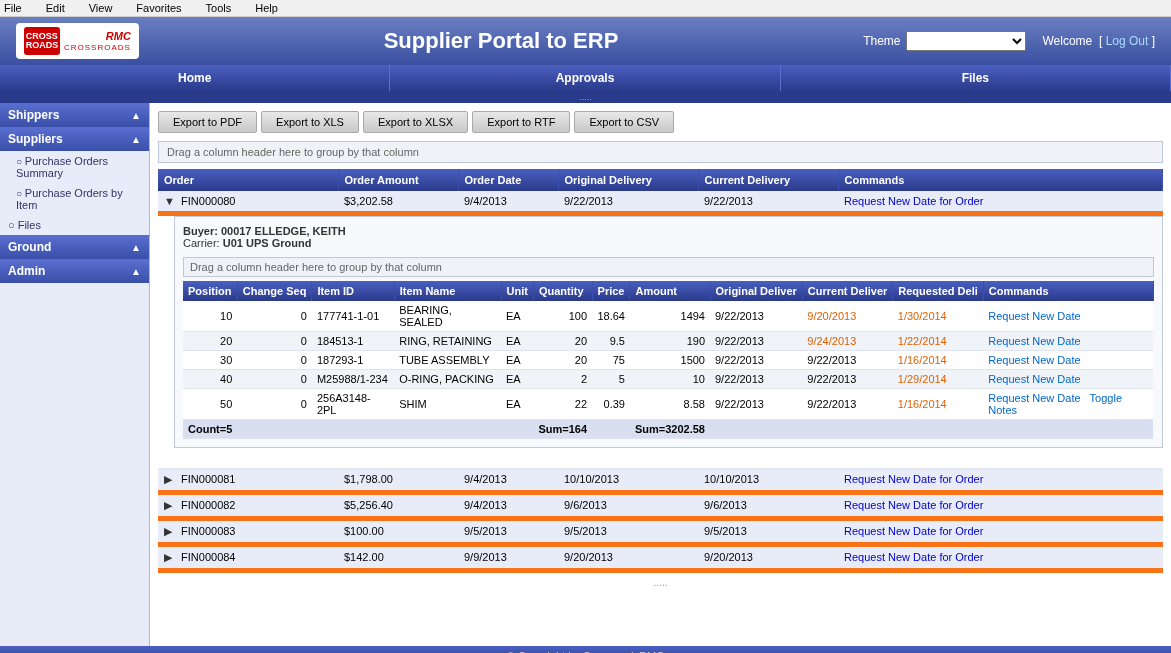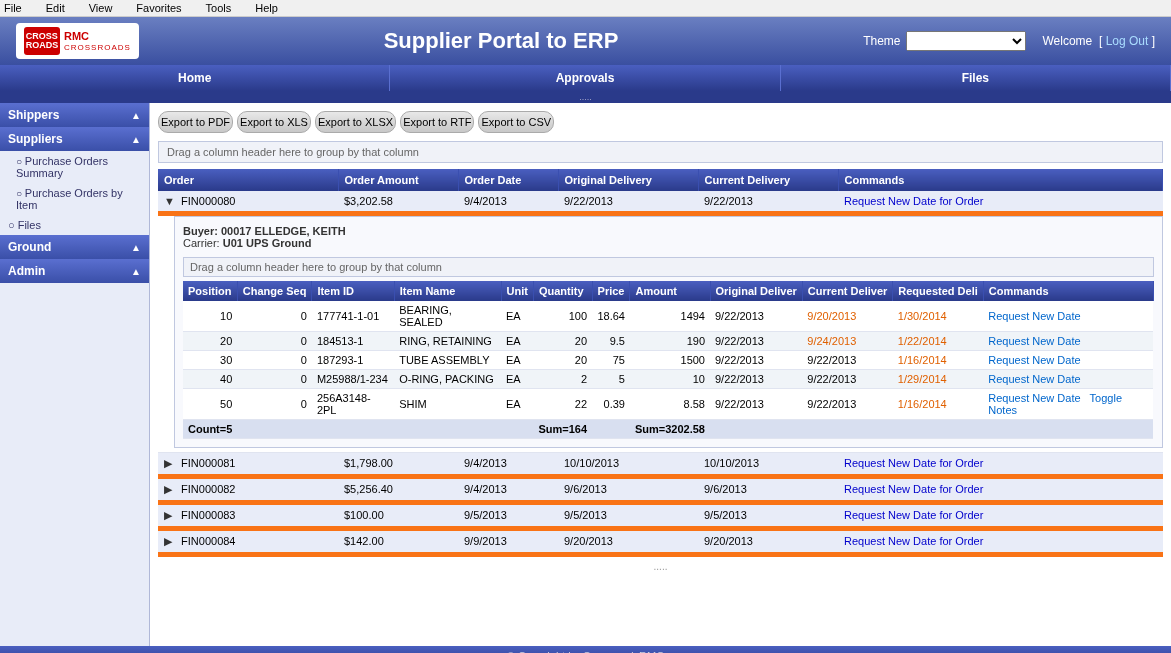--- a/index.html
+++ b/index.html
@@ -5,21 +5,21 @@
     * { box-sizing: border-box; margin: 0; padding: 0; }
     body { font-family: Arial, sans-serif; font-size: 12px; background: #fff; overflow-x: hidden; }
 
     
     .menu-bar { background: #f0f0f0; padding: 2px 4px; display: flex; gap: 24px; font-size: 11px; border-bottom: 1px solid #ccc; }
     .menu-bar span { cursor: pointer; }
 
     
     .header { background: linear-gradient(180deg, #6a7fc1 0%, #3a4fa0 100%); display: flex; align-items: center; padding: 6px 16px; gap: 16px; }
     .logo-box { background: #fff; border-radius: 4px; padding: 4px 8px; display: flex; align-items: center; }
-    .logo-text { font-size: 11px; font-weight: bold; color: #c00; text-align: left; line-height: 1.1; }
+    .logo-text { font-size: 11px; font-weight: bold; color: #c00; text-align: right; line-height: 1.1; font-style: italic; }
     .logo-subtitle { font-size: 8px; color: #c00; letter-spacing: 1px; }
     .header-title { color: #fff; font-size: 22px; font-weight: bold; flex: 1; text-align: center; }
     .theme-area { display: flex; align-items: center; gap: 6px; color: #fff; font-size: 12px; }
     .theme-select { padding: 2px 4px; font-size: 11px; width: 120px; }
     .welcome-area { color: #fff; font-size: 12px; white-space: nowrap; }
     .welcome-area a { color: #adf; }
 
     
     .nav-bar { background: linear-gradient(180deg, #4a5fc0 0%, #2a3a8a 100%); display: flex; }
     .nav-item { flex: 1; text-align: center; color: #fff; padding: 6px 0; font-size: 12px; font-weight: bold; cursor: pointer; border-right: 1px solid #5a6fd0; }
@@ -33,21 +33,21 @@
     .sidebar-section { background: linear-gradient(180deg, #5a6fd0 0%, #3a4fa8 100%); color: #fff; padding: 5px 8px; font-size: 12px; font-weight: bold; display: flex; align-items: center; justify-content: space-between; cursor: pointer; }
     .sidebar-section-arrow { font-size: 10px; }
     .sidebar-item { padding: 4px 8px 4px 16px; font-size: 11px; color: #336; cursor: pointer; }
     .sidebar-item::before { content: '○ '; font-size: 10px; }
 
     
     .content { flex: 1; overflow-y: auto; padding: 8px; background: #fff; }
 
     
     .export-bar { display: flex; gap: 4px; margin-bottom: 8px; flex-wrap: wrap; }
-    .export-btn { background: linear-gradient(180deg, #e8e8e8 0%, #c8c8c8 100%); border: 1px solid #aaa; padding: 4px 2px; font-size: 11px; cursor: pointer; border-radius: 10px; }
+    .export-btn { background: linear-gradient(180deg, #e8e8e8 0%, #c8c8c8 100%); border: 1px solid #aaa; padding: 4px 14px; font-size: 11px; cursor: pointer; border-radius: 2px; }
 
     
     .drag-hint { background: #f0f2f8; border: 1px solid #c0c8e0; padding: 4px 8px; font-size: 11px; color: #666; margin-bottom: 6px; }
 
     
     .main-table { width: 100%; border-collapse: collapse; margin-bottom: 4px; font-size: 11px; }
     .main-table th { background: linear-gradient(180deg, #4a5fc0 0%, #2a3a8a 100%); color: #fff; padding: 5px 6px; text-align: left; font-size: 11px; border-right: 1px solid #3a4fb0; }
     .main-table td { padding: 4px 6px; border-bottom: 1px solid #e0e4f0; vertical-align: top; }
     .main-table tr.order-row { background: #e8ecf8; }
     .main-table tr.order-row td { border-bottom: 5px solid #f97316; }
@@ -178,21 +178,21 @@
           <td>$3,202.58</td>
           <td>9/4/2013</td>
           <td>9/22/2013</td>
           <td>9/22/2013</td>
           <td>
             <a class="link-btn">Request New Date for Order</a>
           </td>
         </tr>
 
         <tr>
-          <td colspan="6" style="padding:0 0 0 16px;">
+          <td colspan="6" style="padding:0 0 16px 16px;">
             <div class="expanded-section">
               <div class="buyer-info">
                 <strong>Buyer: 00017 ELLEDGE, KEITH</strong><br>
                 Carrier: <strong>U01 UPS Ground</strong>
               </div>
               <div class="inner-drag-hint">Drag a column header here to group by that column</div>
               <table class="inner-table">
                 <thead>
                   <tr>
                     <th>Position</th>

